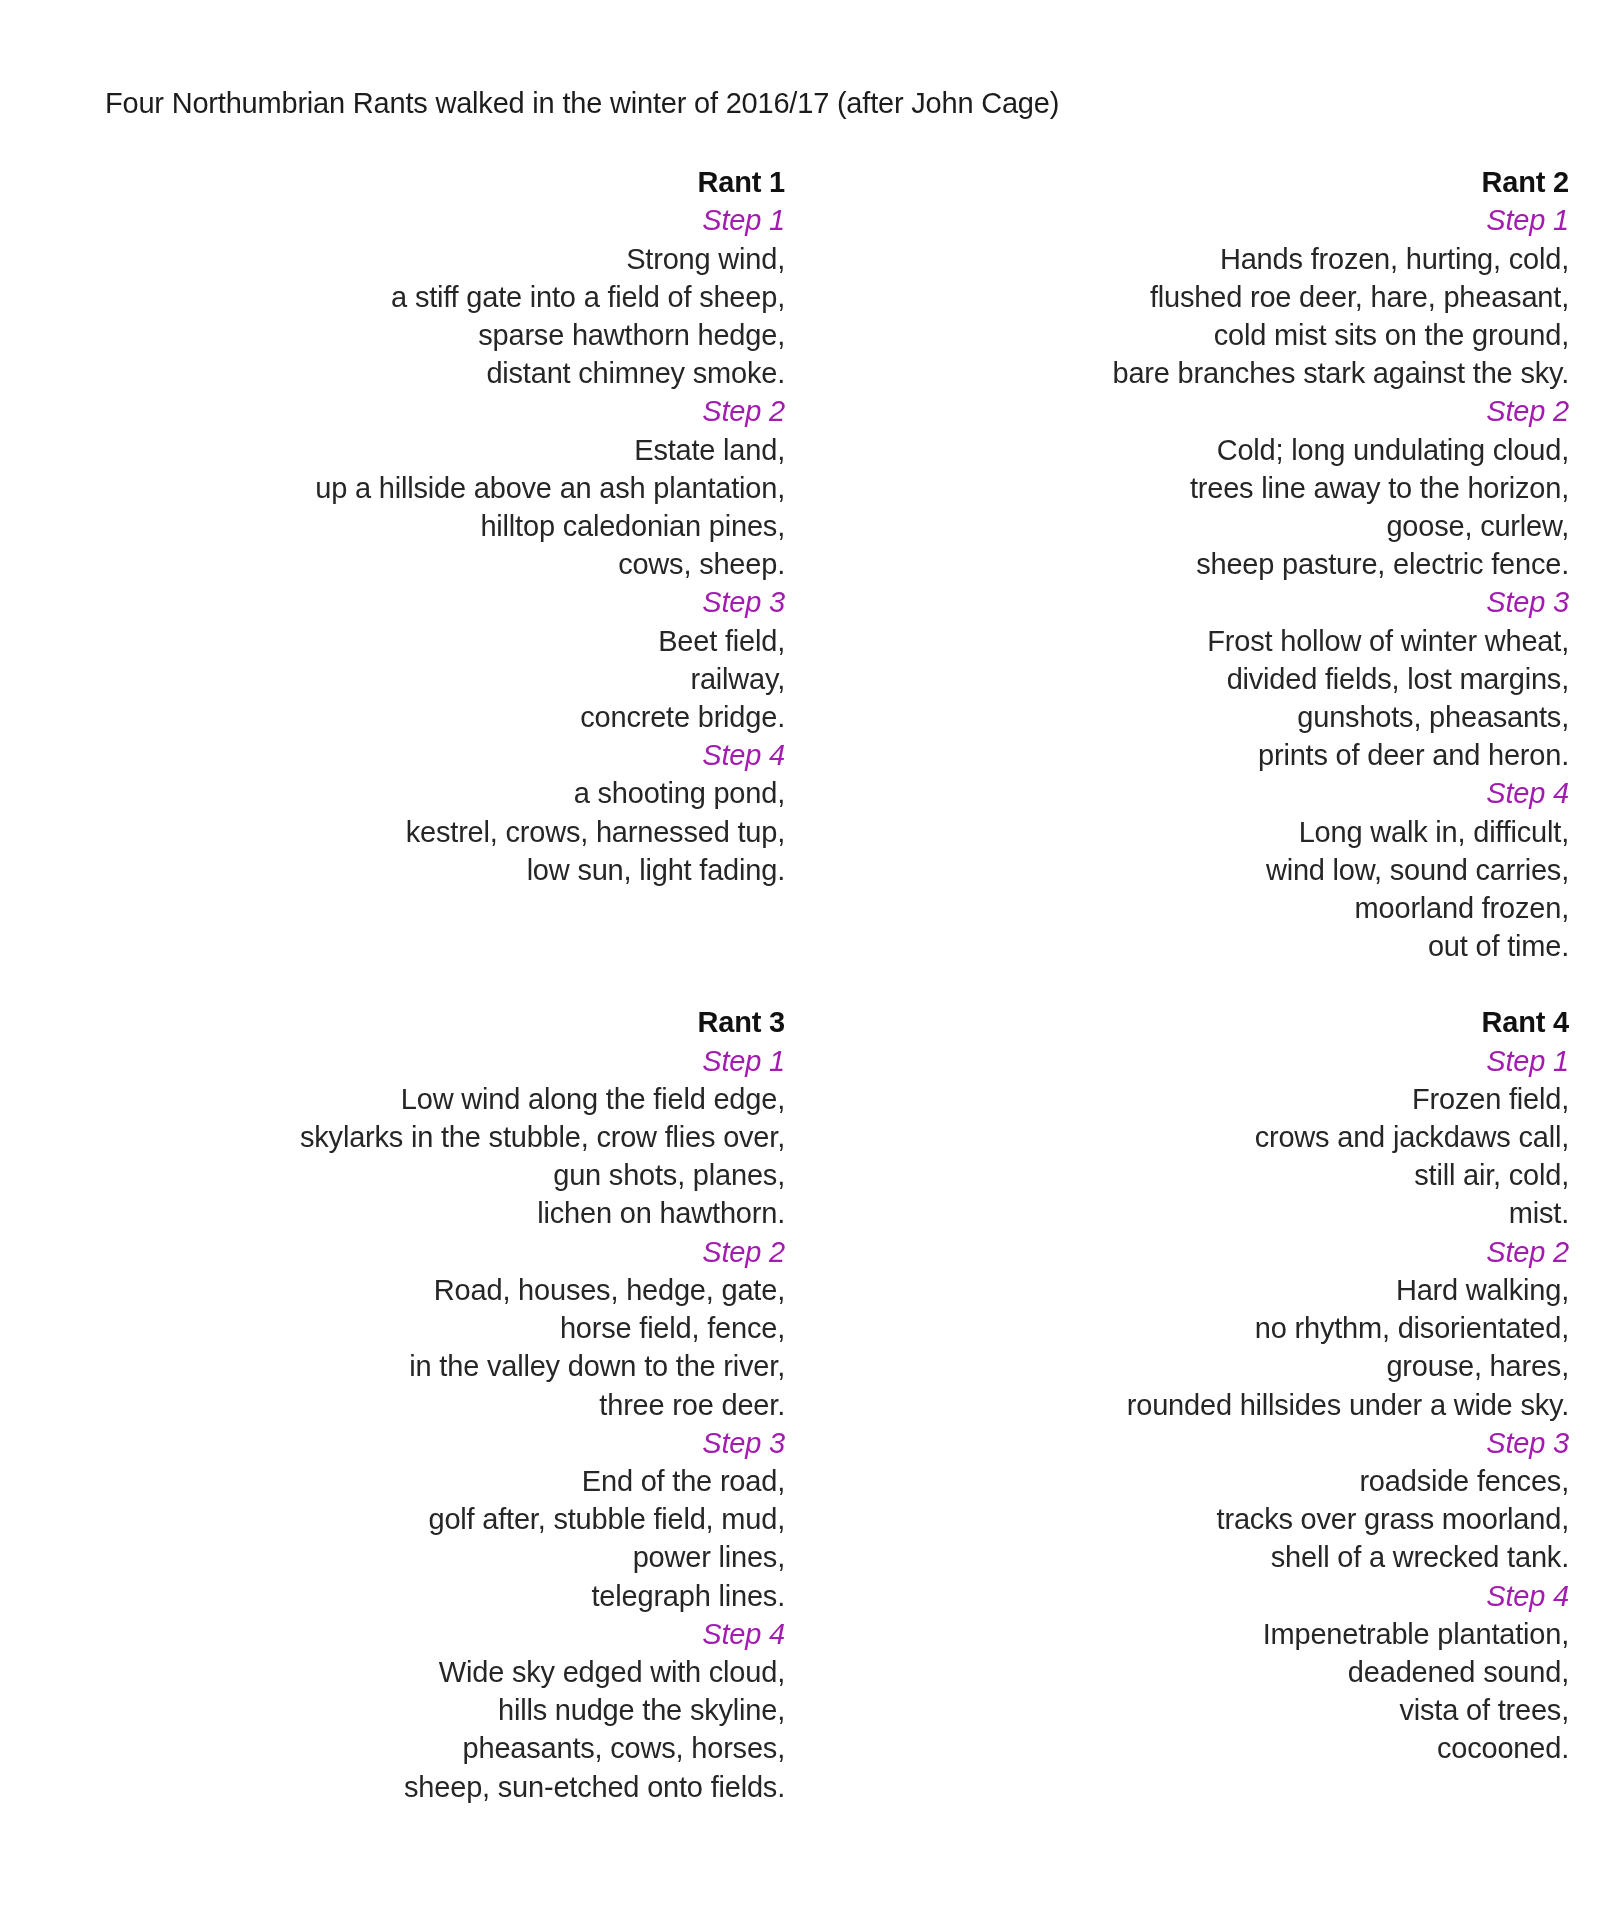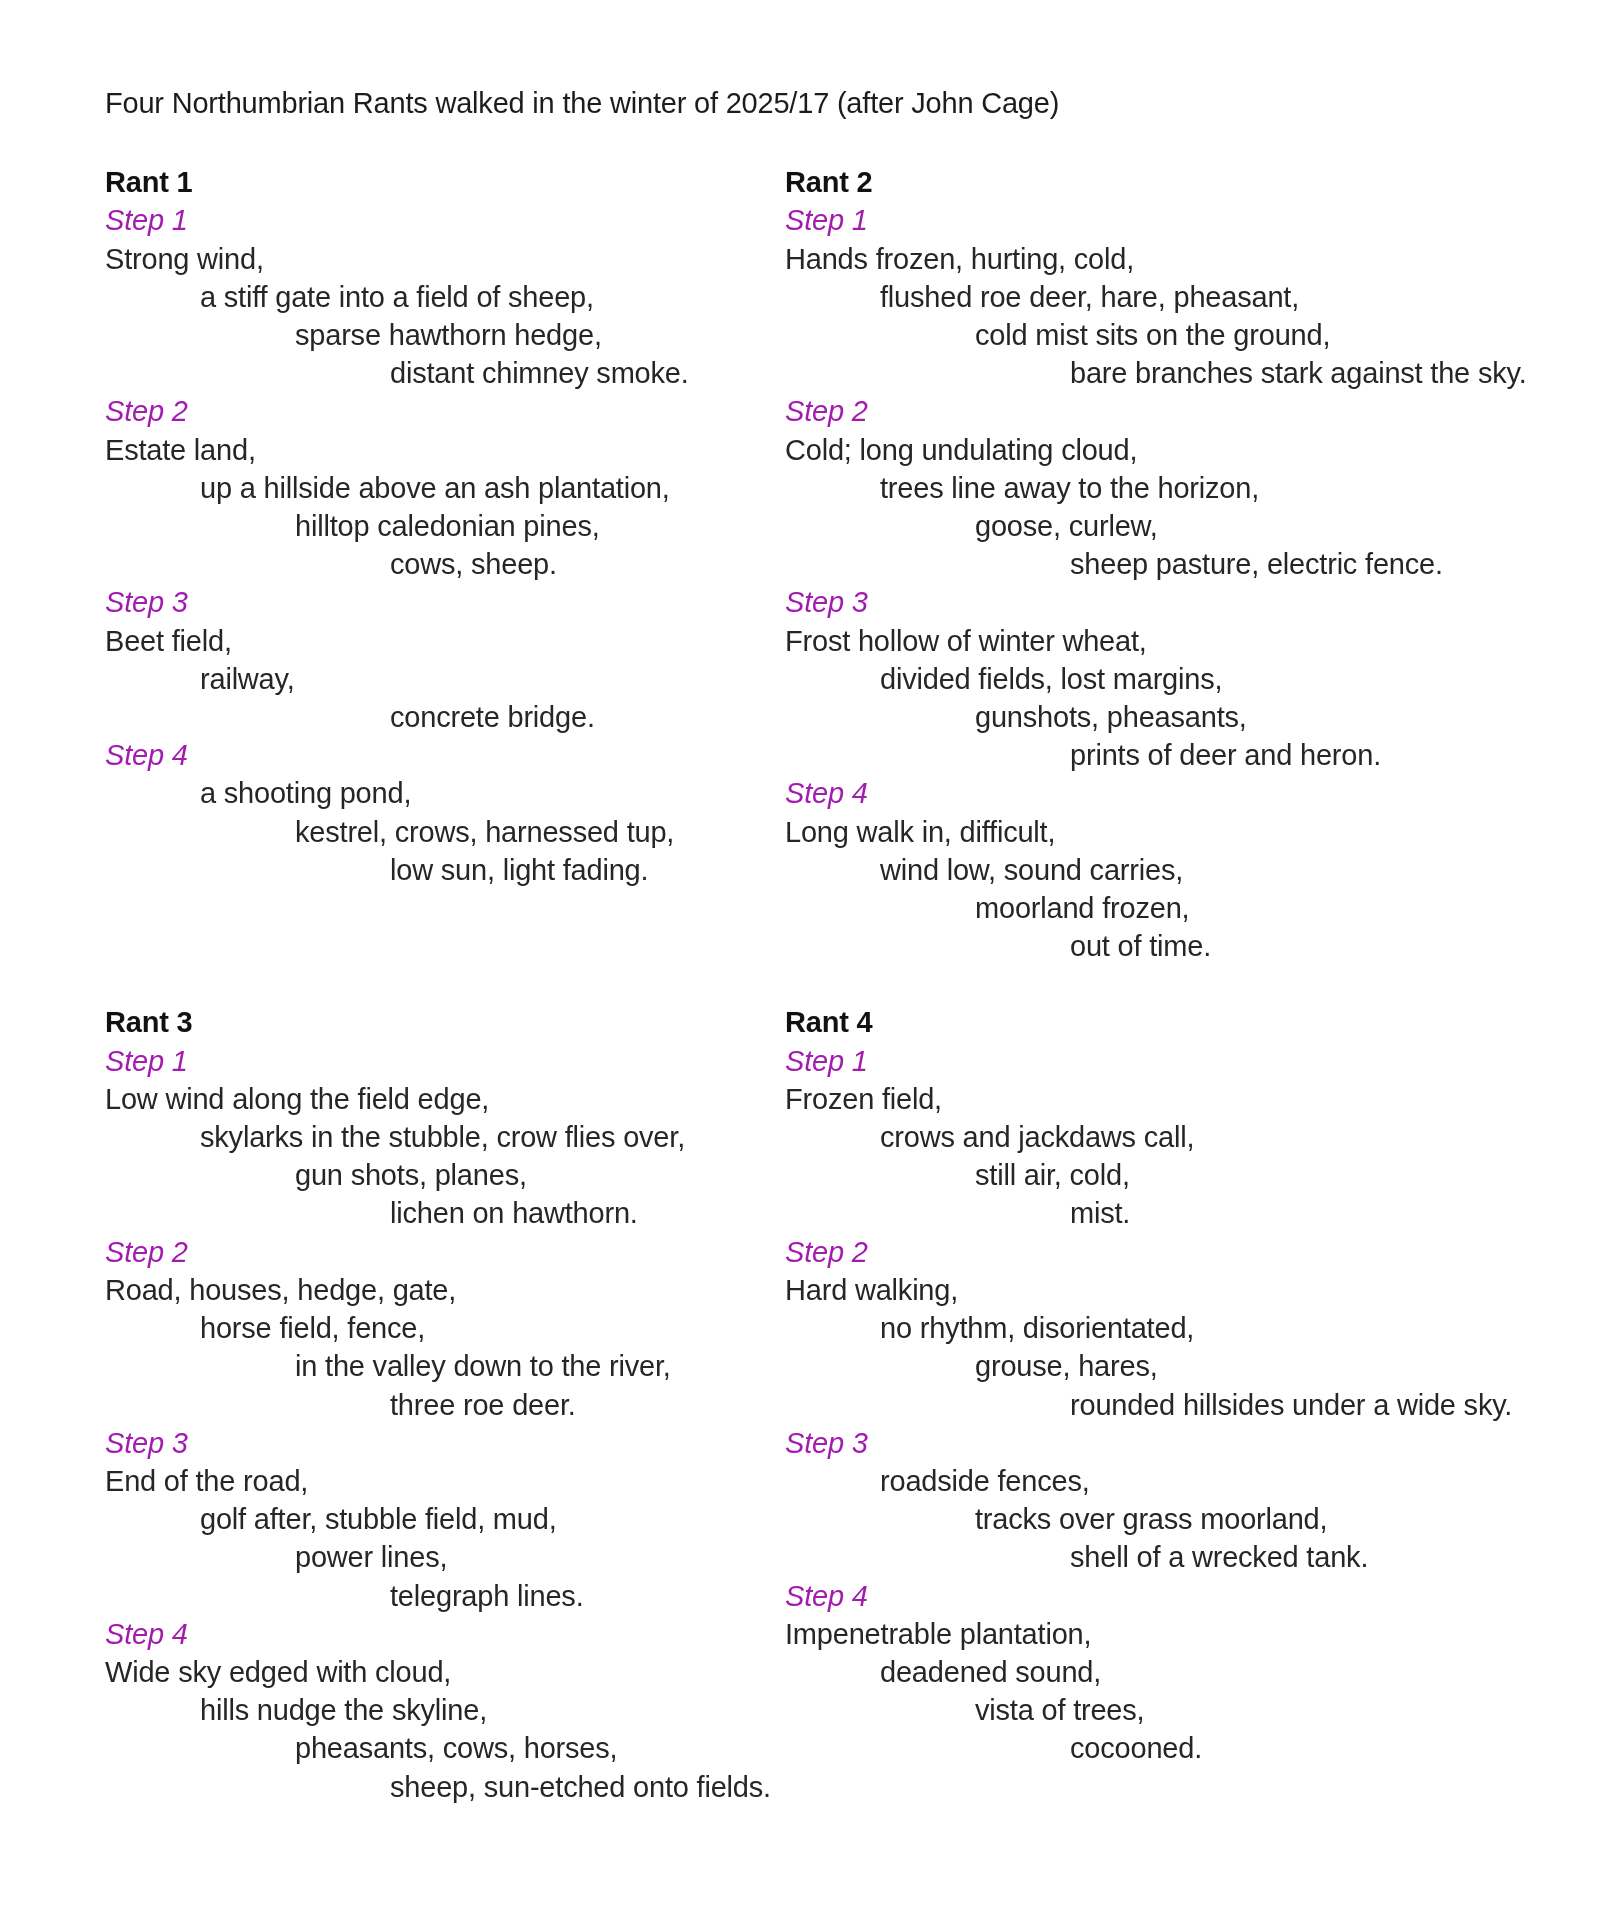--- a/index.html
+++ b/index.html
@@ -27,20 +27,21 @@
     color: #1c1c1c;
   }
   .columns {
     display: grid;
     grid-template-columns: 680px 1fr;
     grid-row-gap: 38px;
   }
   .rant {
     font-size: 29px;
     letter-spacing: -0.2px;
+    text-align: right;
   }
   .rant-title {
     font-size: 29px;
     font-weight: 700;
     line-height: 38.2px;
     margin: 0;
     color: #111111;
     white-space: nowrap;
   }
   .step-label {
@@ -56,21 +57,21 @@
   }
   .indent-0 { padding-left: 0; }
   .indent-1 { padding-left: 95px; }
   .indent-2 { padding-left: 190px; }
   .indent-3 { padding-left: 285px; }
 </style>
 </head>
 <body>
 
 <div class="page">
-  <h1 class="title">Four Northumbrian Rants walked in the winter of 2025/17 (after John Cage)</h1>
+  <h1 class="title">Four Northumbrian Rants walked in the winter of 2016/17 (after John Cage)</h1>
   <div class="columns" id="columns">
       <section class="rant">
         <h2 class="rant-title">Rant 1</h2>
         <div class="step">
           <span class="step-label">Step 1</span>
           <div class="line indent-0">Strong wind,</div>
           <div class="line indent-1">a stiff gate into a field of sheep,</div>
           <div class="line indent-2">sparse hawthorn hedge,</div>
           <div class="line indent-3">distant chimney smoke.</div>
         </div>

